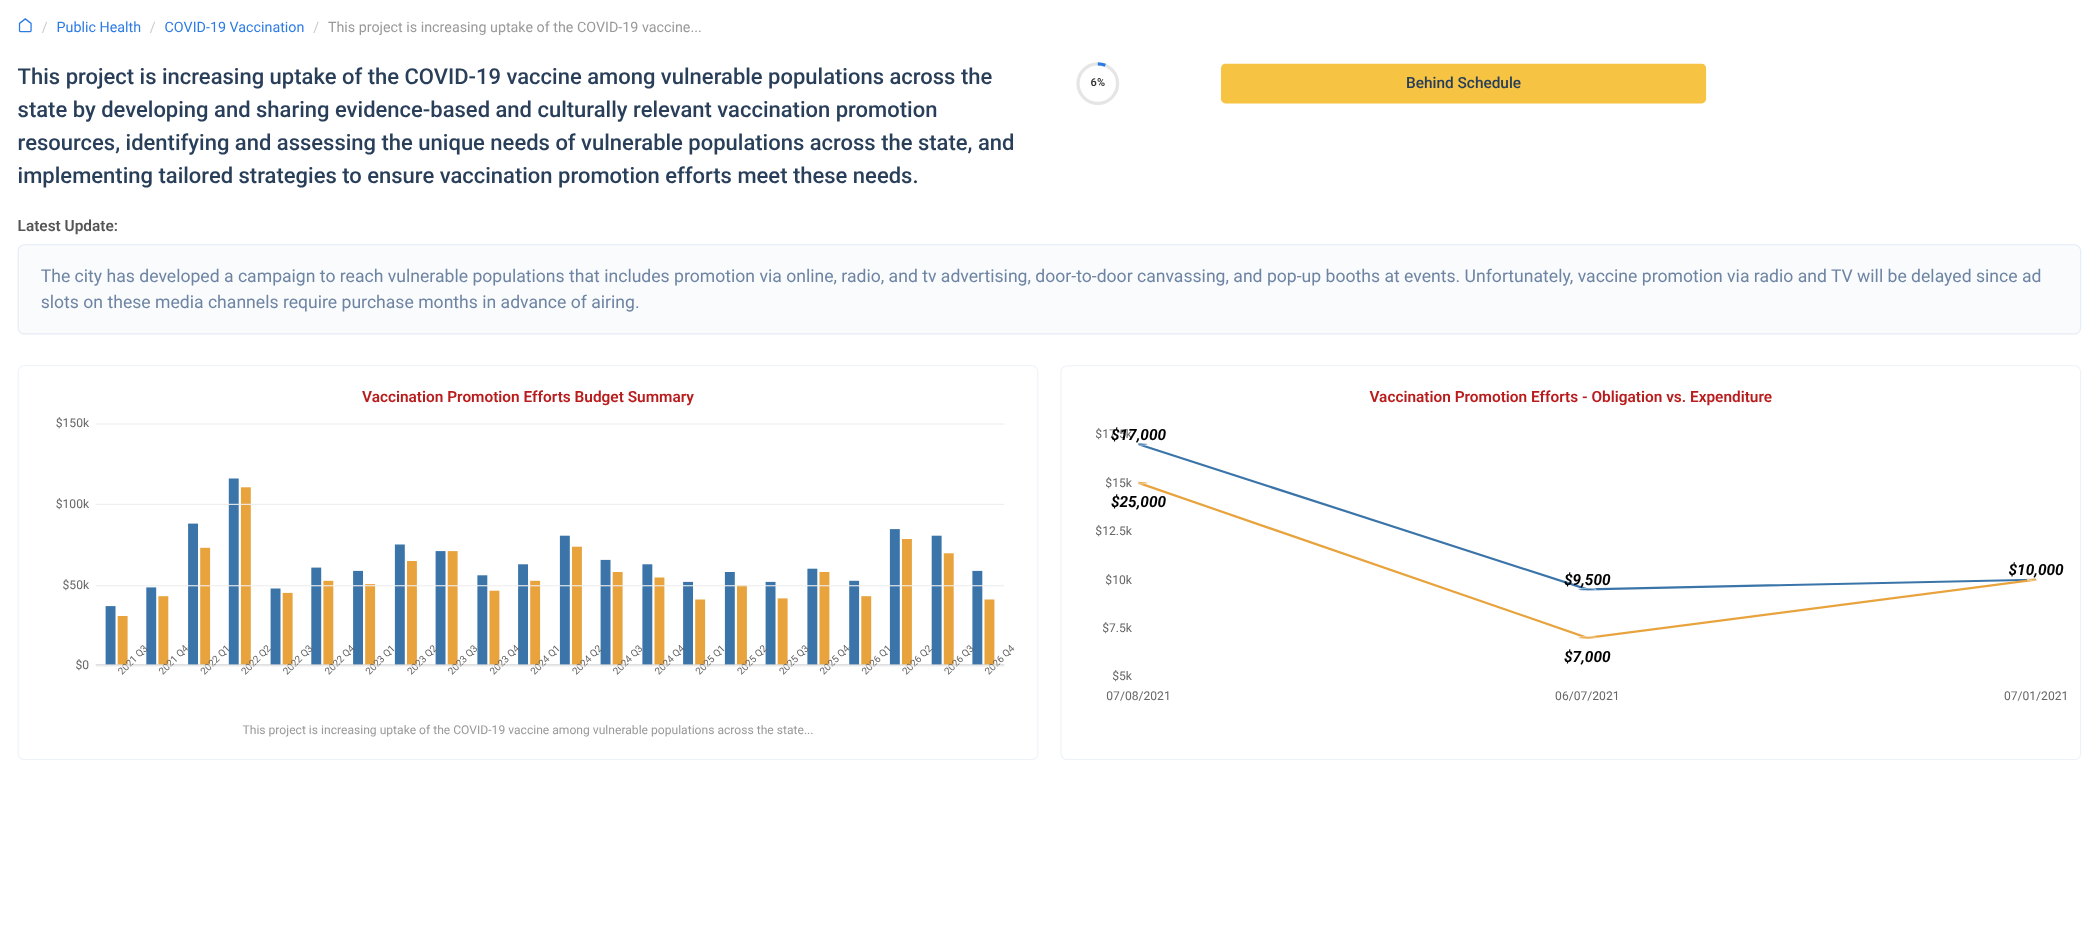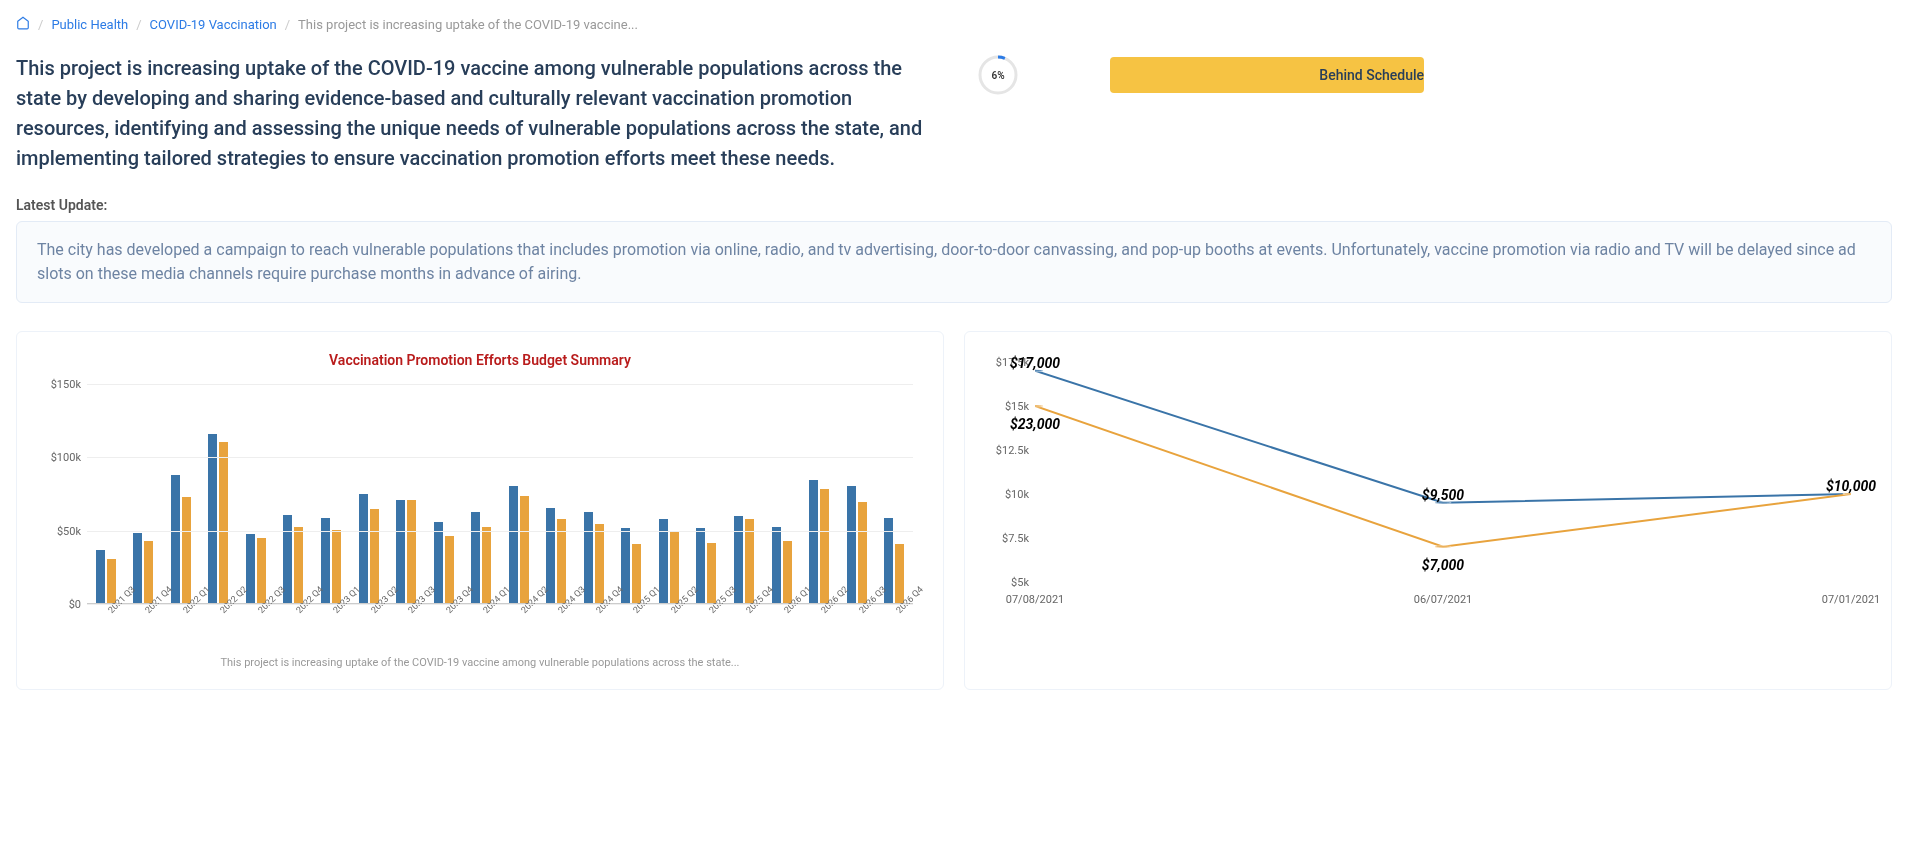--- a/index.html
+++ b/index.html
@@ -9,21 +9,21 @@
 .breadcrumb .sep{color:#ccc;}
 .header-row{display:flex;align-items:flex-start;gap:40px;margin-bottom:24px;}
 .title-block{flex:1;max-width:920px;}
 .title-block h1{font-size:20px;font-weight:500;line-height:1.5;color:#283e59;}
 .status-block{display:flex;align-items:center;gap:90px;}
 .progress-ring{position:relative;width:44px;height:44px;}
 .progress-ring svg{transform:rotate(-90deg);}
 .progress-ring .bg{stroke:#e5e5e5;}
 .progress-ring .fg{stroke:#2c7be5;}
 .progress-ring .lbl{position:absolute;top:50%;left:50%;transform:translate(-50%,-50%);font-size:10px;font-weight:600;color:#333;}
-.status-badge{background:#f6c343;color:#283e59;font-size:14px;font-weight:500;padding:10px 0;border-radius:4px;text-align:right;width:314px;}
+.status-badge{background:#f6c343;color:#283e59;font-size:14px;font-weight:500;padding:10px 0;border-radius:4px;text-align:center;width:441px;}
 .update-label{font-size:14px;font-weight:600;color:#555;margin-bottom:8px;}
 .update-box{background:#f9fbfd;border:1px solid #e3ebf6;border-radius:6px;padding:16px 20px;font-size:16px;color:#6e84a3;line-height:1.5;margin-bottom:28px;}
 .charts-row{display:flex;gap:20px;}
 .card{flex:1;border:1px solid #edf2f9;border-radius:6px;padding:20px;background:#fff;}
 .chart-title{text-align:center;font-size:14px;font-weight:600;color:#b91c1c;margin-bottom:16px;}
 .chart-footer{text-align:center;font-size:11px;color:#999;margin-top:12px;}
 .bar-chart{position:relative;height:260px;}
 .bar-plot{position:absolute;left:50px;right:10px;top:0;bottom:40px;border-bottom:1px solid #ccc;}
 .y-axis{position:absolute;left:0;top:0;bottom:40px;width:50px;}
 .y-tick{position:absolute;right:6px;font-size:11px;color:#666;transform:translateY(-50%);}
@@ -203,20 +203,21 @@
         </div>
     <div class="y-grid" style="top: 220px;"></div>
         <div class="y-grid" style="top: 146.667px;"></div>
         <div class="y-grid" style="top: 73.3333px;"></div>
         <div class="y-grid" style="top: 0px;"></div>
       </div>
     <div class="chart-footer">This project is increasing uptake of the COVID-19 vaccine among vulnerable populations across the state...</div>
   </div>
 
   <div class="card">
+    <div class="chart-title">Vaccination Promotion Efforts - Obligation vs. Expenditure</div>
     <div class="line-chart" id="line-chart">
       <div class="y-axis" id="line-yaxis">
           <div class="line-y-tick" style="top: 214px; margin-top: 16px;">$5k</div>
           <div class="line-y-tick" style="top: 186px;">$7.5k</div>
           <div class="line-y-tick" style="top: 142px;">$10k</div>
           <div class="line-y-tick" style="top: 98px;">$12.5k</div>
           <div class="line-y-tick" style="top: 54px;">$15k</div>
           <div class="line-y-tick" style="top: 10px;">$17.5k</div>
         </div>
       <div class="line-plot" id="line-plot">
@@ -226,21 +227,21 @@
             <circle cx="50" cy="140.8" r="1" fill="#3a74a8" stroke="#fff" stroke-width="0.5" vector-effect="non-scaling-stroke"></circle>
             <circle cx="100" cy="132" r="1" fill="#3a74a8" stroke="#fff" stroke-width="0.5" vector-effect="non-scaling-stroke"></circle>
             <path d="M0,43.99999999999999 L50,184.79999999999998 L100,132 " fill="none" stroke="#e8a33d" stroke-width="2" vector-effect="non-scaling-stroke"></path>
             <circle cx="0" cy="43.99999999999999" r="1" fill="#e8a33d" stroke="#fff" stroke-width="0.5" vector-effect="non-scaling-stroke"></circle>
             <circle cx="50" cy="184.79999999999998" r="1" fill="#e8a33d" stroke="#fff" stroke-width="0.5" vector-effect="non-scaling-stroke"></circle>
             <circle cx="100" cy="132" r="1" fill="#e8a33d" stroke="#fff" stroke-width="0.5" vector-effect="non-scaling-stroke"></circle>
           </svg>
           <div class="data-pt-label" style="left: 0%; top: -7.2px;">$17,000</div>
           <div class="data-pt-label" style="left: 50%; top: 124.8px;">$9,500</div>
           <div class="data-pt-label" style="left: 100%; top: 116px;">$10,000</div>
-          <div class="data-pt-label" style="left: 0%; top: 54px;">$23,000</div>
+          <div class="data-pt-label" style="left: 0%; top: 54px;">$25,000</div>
           <div class="data-pt-label" style="left: 50%; top: 194.8px;">$7,000</div>
         </div>
     <div style="position: absolute; left: 50px; right: 20px; bottom: 6px; height: 20px;">
           <div class="line-x-label" style="left: 0%; position: absolute; bottom: 0px;">07/08/2021</div>
           <div class="line-x-label" style="left: 50%; position: absolute; bottom: 0px;">06/07/2021</div>
           <div class="line-x-label" style="left: 100%; position: absolute; bottom: 0px;">07/01/2021</div>
         </div>
       </div>
   </div>
 

